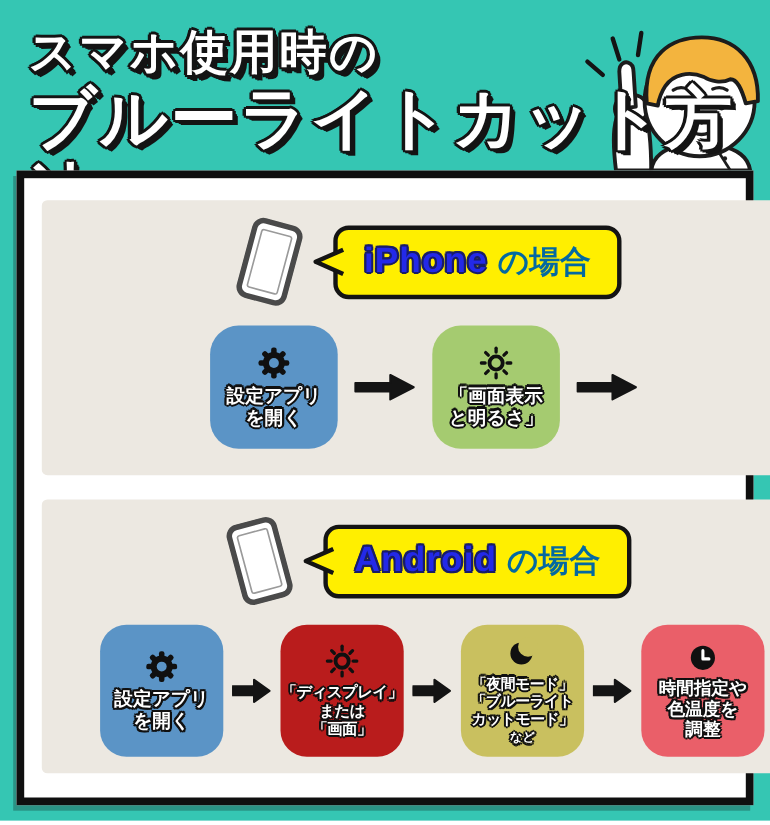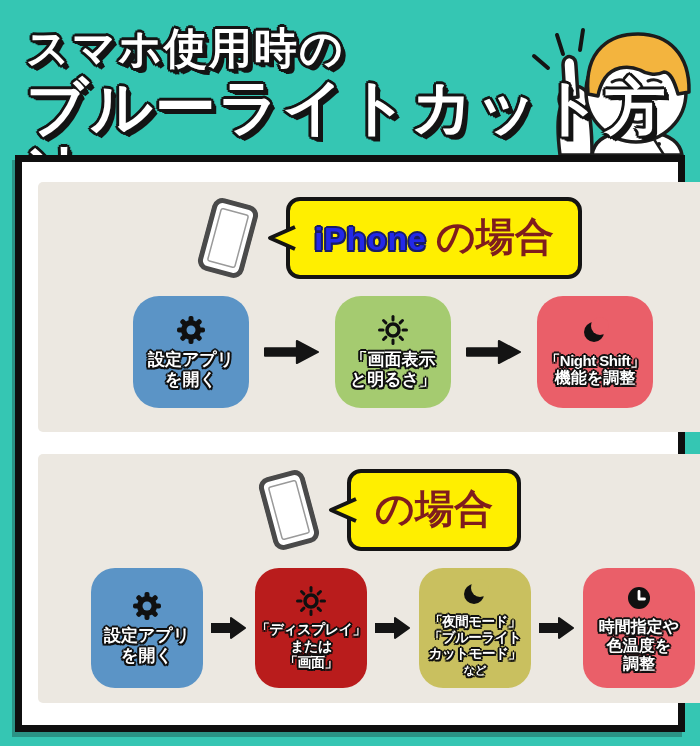--- a/index.html
+++ b/index.html
@@ -29,21 +29,21 @@
   .tilt-right { transform:rotate(15deg); }
   .tilt-left  { transform:rotate(-15deg); }
 
   .bubble { position:relative; display:flex; align-items:baseline; gap:9px;
             background:#ffef00; border:4px solid #141414; border-radius:14px;
             padding:9px 24px 11px; }
   .tail { position:absolute; left:-24px; top:50%; transform:translateY(-50%); width:30px; height:28px; }
   .bubble-brand  { font-size:32px; font-weight:900; letter-spacing:1px;
       text-shadow: 2px 0 #191d66, -2px 0 #191d66, 0 2px #191d66, 0 -2px #191d66,
                    1.5px 1.5px #191d66, -1.5px 1.5px #191d66, 1.5px -1.5px #191d66, -1.5px -1.5px #191d66; }
-  .bubble-suffix { font-size:39px; font-weight:900; color:#7f1d1d; }
+  .bubble-suffix { font-size:28px; font-weight:900; color:#0369a1; }
 
   
   .flow-row { display:flex; align-items:center; justify-content:center; margin-top:16px; }
   .step { display:flex; flex-direction:column; align-items:center; justify-content:center;
           color:#fff; text-align:center; }
   .row-iphone .step  { width:116px; height:112px; border-radius:26px; }
   .row-android .step { width:112px; height:120px; border-radius:24px; }
   .step-icon { display:block; height:32px; margin-bottom:4px; }
   .step-line { font-weight:900; font-size:17px; line-height:1.18; white-space:nowrap; }
   .fz16 { font-size:16px; } .fz15 { font-size:15px; letter-spacing:-.5px; }
@@ -146,41 +146,34 @@
             </g>
           </svg>
           <div class="step-line ol2">「画面表示</div>
           <div class="step-line ol2">と明るさ」</div>
         </div>
 
         <svg class="arrow" width="56" height="30" viewBox="0 0 58 30">
           <path d="M1 11 H34 V3.5 L56 15 L34 26.5 V19 H1 Z" fill="#141414" stroke="#141414" stroke-width="2" stroke-linejoin="round"></path>
         </svg>
 
-        <div class="step" style="background-color: rgb(234, 95, 105);">
-          <svg class="step-icon" viewBox="0 0 28 28" width="28" height="28" style="color: rgb(234, 95, 105);">
-            <circle cx="13" cy="14" r="10" fill="#101010"></circle>
-            <circle cx="19" cy="8" r="9" fill="currentColor"></circle>
-          </svg>
-          <div class="step-line ol2 fz15">「Night Shift」</div>
-          <div class="step-line ol2 fz16">機能を調整</div>
-        </div>
       </div>
     </section>
 
     <section class="panel panel-android" style="background-color: rgb(236, 232, 225);">
       <div class="panel-header">
         <svg class="phone tilt-left" viewBox="0 0 48 76">
           <rect x="3" y="3" width="42" height="70" rx="8" fill="#ffffff" stroke="#4a4a4a" stroke-width="5"></rect>
           <rect x="10" y="11" width="28" height="54" rx="2" fill="#ffffff" stroke="#9a9a9a" stroke-width="1.5"></rect>
         </svg>
         <div class="bubble" style="background-color: rgb(255, 239, 0);">
           <svg class="tail" viewBox="0 0 30 28">
             <path d="M29 3 L4 14 L29 25" fill="#ffef00" stroke="#141414" stroke-width="4" stroke-linejoin="round"></path>
           </svg>
+          <span class="bubble-brand" style="color: rgb(35, 41, 232);">Android</span>
           <span class="bubble-suffix">の場合</span>
         </div>
       </div>
 
       <div class="flow-row row-android">
         <div class="step" style="background-color: rgb(91, 148, 198);">
           <svg class="step-icon" viewBox="0 0 32 32" width="32" height="32" style="color: rgb(91, 148, 198);">
             <g fill="#101010">
               <rect x="13.5" y="2" width="5" height="28" rx="2"></rect>
               <rect x="13.5" y="2" width="5" height="28" rx="2" transform="rotate(45 16 16)"></rect>

